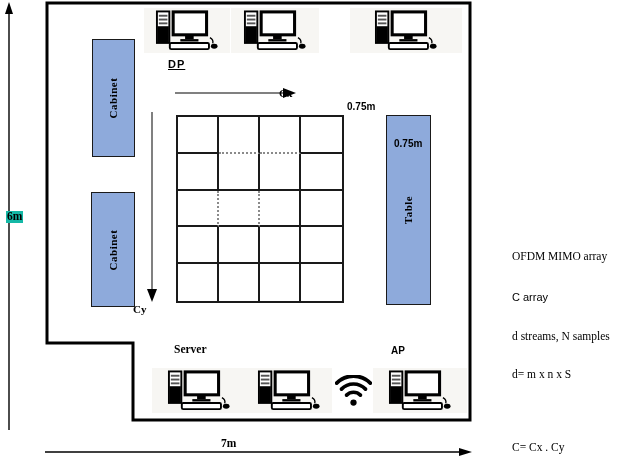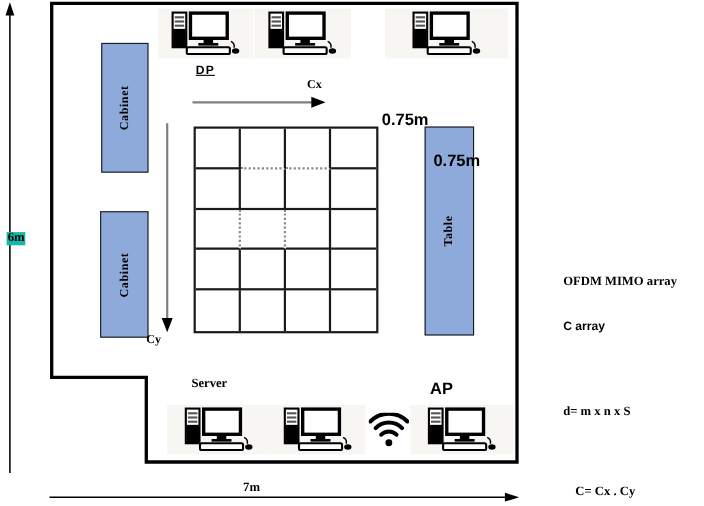--- a/index.html
+++ b/index.html
@@ -5,21 +5,21 @@
   html,body{margin:0;padding:0;background:#fff;}
   .stage{
     position:relative;width:640px;height:460px;background:#fff;overflow:hidden;
     font-family:"Liberation Serif",serif;color:#000;
   }
   svg.layer{position:absolute;left:0;top:0;width:640px;height:460px;}
   
   .lbl{position:absolute;font-weight:bold;white-space:nowrap;line-height:1;}
   .serif{font-family:"Liberation Serif",serif;}
   .sans{font-family:"Liberation Sans",sans-serif;}
-  .sz11{font-size:11px;} .sz10{font-size:15px;padding-left:46px;} .sz12{font-size:11.5px;}
+  .sz11{font-size:11px;} .sz10{font-size:10px;padding-left:46px;} .sz12{font-size:11.5px;}
   
   .furn{
     position:absolute;background:var(--furniture,#8EAADB);
     border:1.6px solid #1a1a1a;display:flex;align-items:center;justify-content:center;
   }
   .furn .vtxt{
     transform:rotate(-90deg);font-weight:bold;font-size:11px;
     font-family:"Liberation Serif",serif;letter-spacing:.5px;white-space:nowrap;
   }
   
@@ -35,21 +35,21 @@
     border:2px solid #1a1a1a;box-sizing:border-box;
     display:grid;grid-template-columns:repeat(4,1fr);grid-template-rows:repeat(5,1fr);
     background:#fff;
   }
   .gcell{box-sizing:border-box;}
   .gcell.br{border-right:2px solid #1a1a1a;}
   .gcell.bb{border-bottom:2px solid #1a1a1a;}
   .gcell.dot-r{border-right:2px dotted #8a8a8a;}
   .gcell.dot-b{border-bottom:2px dotted #8a8a8a;}
   
-  .legend-line{position:absolute;left:512px;font-weight:bold;}
+  .legend-line{position:absolute;left:512px;font-weight:normal;}
   .bgwhite{background:#14b8a6;padding:0 1px;}
 </style>
 </head>
 <body>
 
 <svg width="0" height="0" style="position:absolute" aria-hidden="true">
   <defs>
     <symbol id="pc-icon" viewBox="0 0 66 44">
       <rect x="1.5" y="1.5" width="13" height="33" fill="#fff" stroke="#000" stroke-width="2"></rect>
       <rect x="3.5" y="5" width="9" height="2" fill="#555"></rect>
@@ -140,22 +140,22 @@
       <div class="gcell br bb"></div>
       <div class="gcell br bb"></div>
       <div class="gcell br bb"></div>
       <div class="gcell bb"></div>
       <div class="gcell br"></div>
       <div class="gcell br"></div>
       <div class="gcell br"></div>
       <div class="gcell"></div>
     </div>
 
-  <div class="lbl sans sz11" style="left:178px;top:59px;letter-spacing:1px;text-decoration:underline;">DP</div>
-  <div class="lbl serif sz11" style="left:279px;top:72px;">Cx</div>
+  <div class="lbl sans sz11" style="left:168px;top:59px;letter-spacing:1px;text-decoration:underline;">DP</div>
+  <div class="lbl serif sz11" style="left:279px;top:88px;">Cx</div>
   <div class="lbl serif sz11" style="left:133px;top:304px;">Cy</div>
   <div class="lbl sans sz10" style="left:301px;top:102px;">0.75m</div>
   <div class="lbl sans sz10" style="left:348px;top:139px;">0.75m</div>
   <div class="lbl serif sz12" style="left:174px;top:344px;text-align:right;">Server</div>
   <div class="lbl sans sz10" style="left:345px;top:346px;">AP</div>
 
   <div class="tile" style="left:152px;top:368px;width:94px;">
     <svg width="64" height="42">
         <use href="#pc-icon"></use>
       </svg>
@@ -174,16 +174,17 @@
     <svg width="64" height="42">
         <use href="#pc-icon"></use>
       </svg>
   </div>
 
   <div class="lbl serif sz12 bgwhite" style="left:6px;top:211px;">6m</div>
   <div class="lbl serif sz12" style="left:221px;top:438px;">7m</div>
 
   <div class="legend-line serif sz12" style="top:250px;">OFDM MIMO array</div>
   <div class="legend-line sans sz11" style="top:291px;">C array</div>
+  <div class="legend-line serif sz12" style="top:330px;">d streams, N samples</div>
   <div class="legend-line serif sz12" style="top:368px;">d= m x n x S</div>
-  <div class="legend-line serif sz12" style="top:441px;margin-left:11px;">C= Cx . Cy</div>
+  <div class="legend-line serif sz12" style="top:441px;">C= Cx . Cy</div>
 
 </div>
 
 </body></html>

